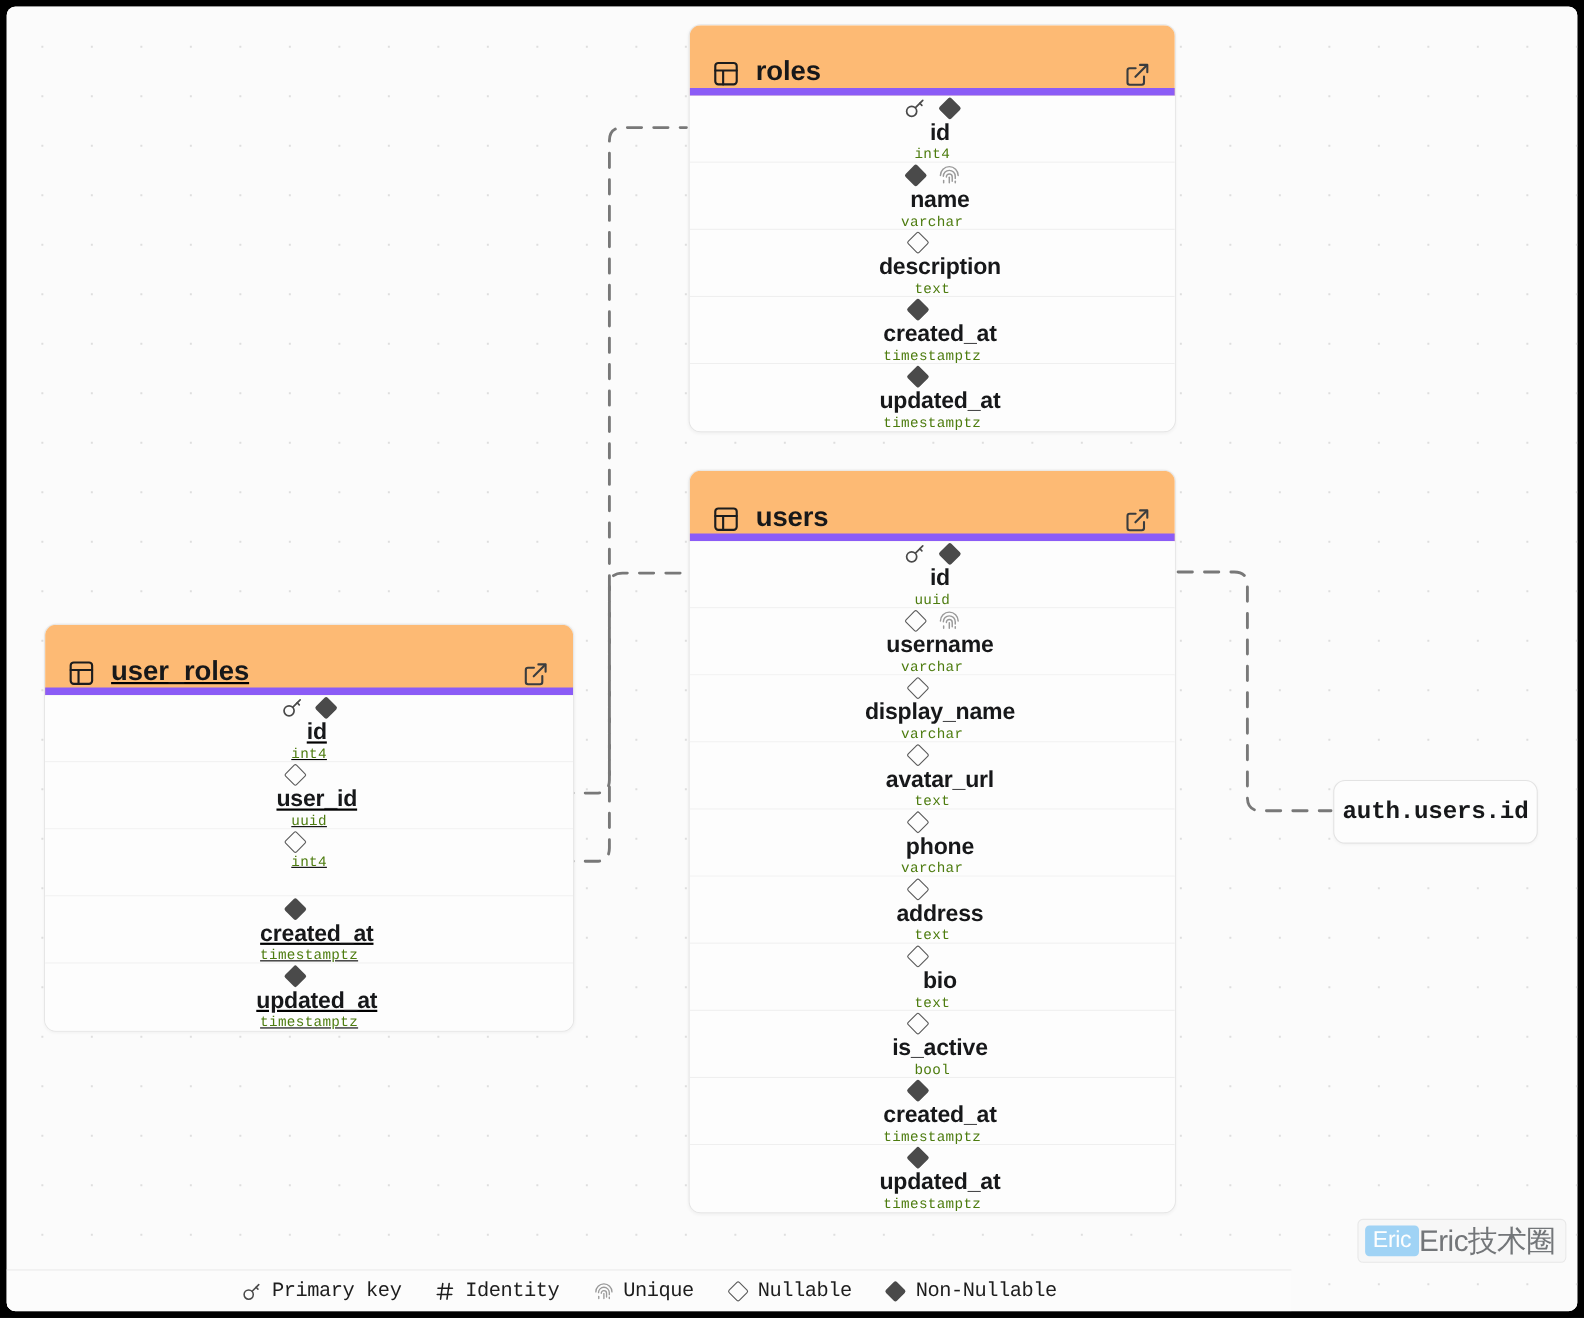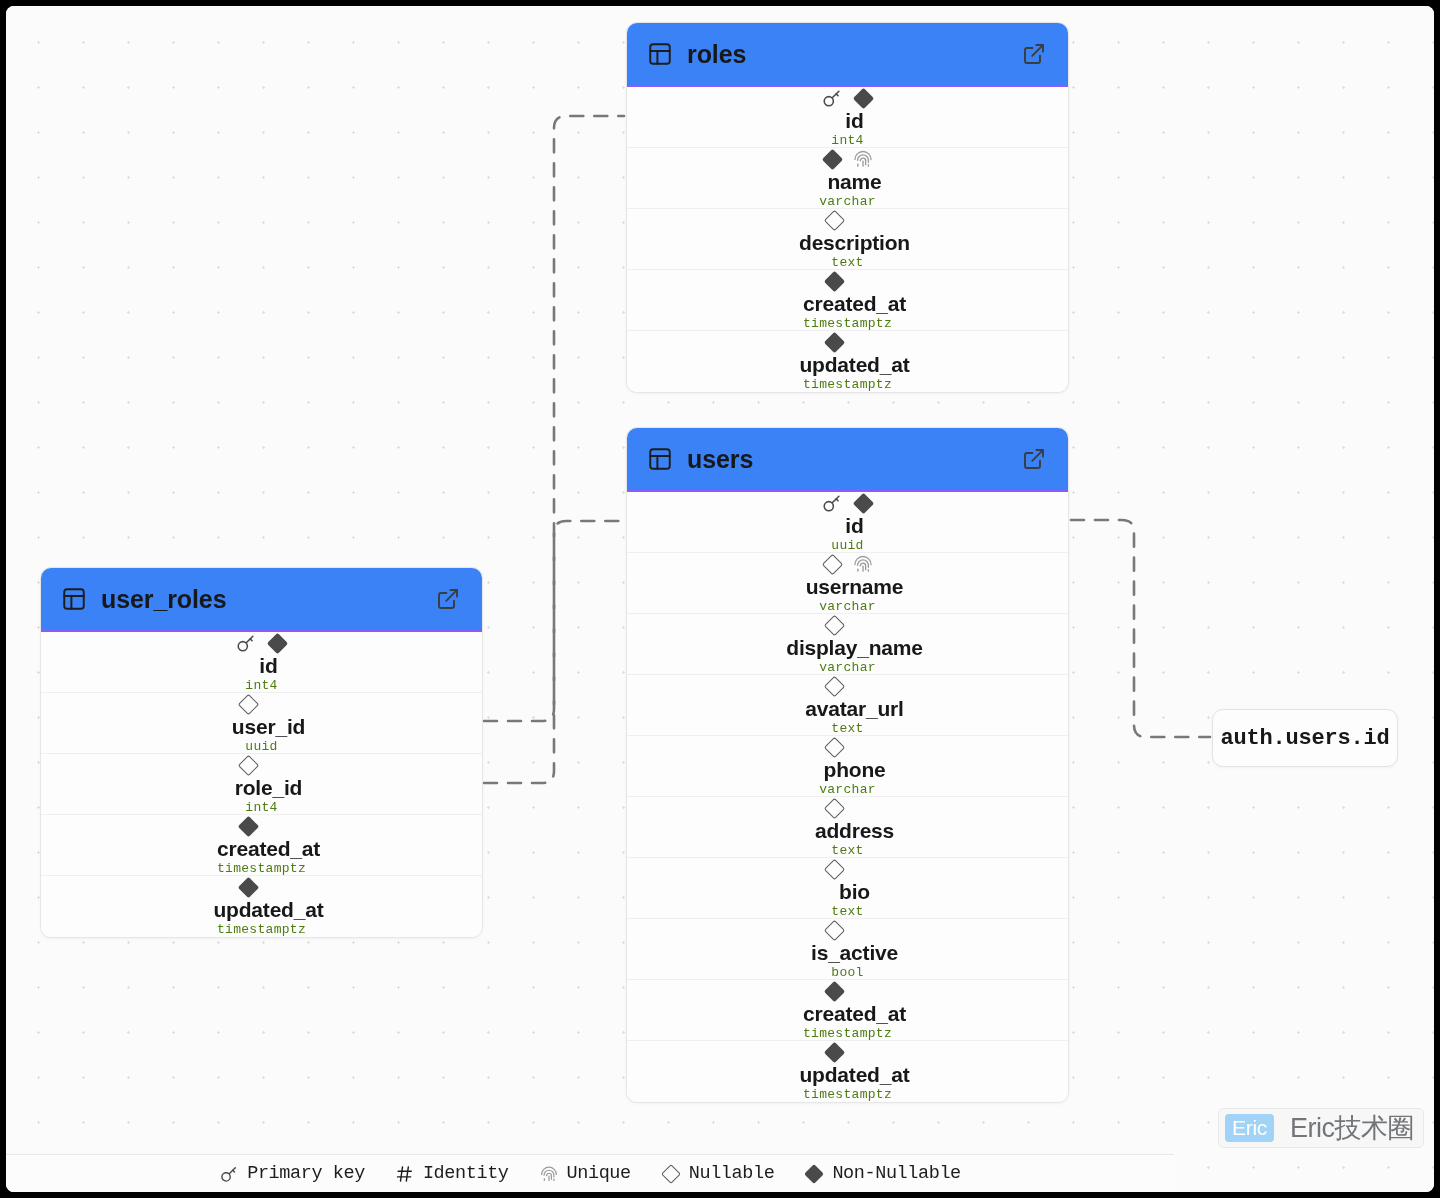--- a/index.html
+++ b/index.html
@@ -54,25 +54,25 @@
     position: absolute;
     background: #fdfdfd;
     border: 1px solid #e6e6e6;
     border-radius: 11px;
     box-shadow: 0 1px 3px rgba(0,0,0,0.045);
     overflow: hidden;
   }
 
   .table-header {
     display: flex;
-    align-items: center;
+    align-items: flex-end;
     height: 64px;
     padding: 0 22px 0 20px;
-    border-bottom: 2px solid #8b5cf6;
-    background: #3b82f6;
+    border-bottom: 7px solid #8b5cf6;
+    background: #fdba74;
   }
   .table-header .t-icon {
     width: 26px; height: 26px;
     flex: 0 0 26px;
     display: flex; align-items: center; justify-content: center;
   }
   .table-title {
     margin-left: 14px;
     font-size: 25px;
     font-weight: 600;
@@ -184,21 +184,21 @@
   #watermark {
     position: absolute;
     right: 10px;
     bottom: 44px;
     background: #f7f7f7;
     border: 1px solid #e8e8e8;
     border-radius: 5px;
     padding: 5px 9px 5px 6px;
     display: flex;
     align-items: center;
-    gap: 16px;
+    gap: 0;
     opacity: 0.97;
   }
   #watermark .wm-badge {
     background: #9ed2f5;
     color: #ffffff;
     font-size: 21px;
     font-weight: 400;
     border-radius: 4px;
     padding: 3px 7px 4px 7px;
     line-height: 1;
@@ -424,21 +424,21 @@
         <div class="field-row">
           <span class="marks">
             <span class="mark">
               <span class="dia filled"></span>
             </span>
           </span>
           <span class="field-name">updated_at</span>
           <span class="field-type">timestamptz</span>
         </div>
       </div>
-      <div class="table-card" style="left: 34px; top: 561px; width: 443px;">
+      <div class="table-card" style="left: 34px; top: 561px; width: 482px; text-decoration: underline;">
         <div class="table-header">
           <span class="t-icon">
             <svg width="26" height="26" viewBox="0 0 24 24">
               <rect x="3" y="3" width="18" height="18" rx="2.6" fill="none" stroke="#1d1d1d" stroke-width="1.8"></rect>
               <path d="M3 9.3 H21 M9.6 9.3 V21" fill="none" stroke="#1d1d1d" stroke-width="1.8" stroke-linecap="round"></path>
             </svg>
           </span>
           <span class="table-title">user_roles</span>
           <span class="open-icon">
             <svg width="24" height="24" viewBox="0 0 24 24">
@@ -472,21 +472,20 @@
           </span>
           <span class="field-name">user_id</span>
           <span class="field-type">uuid</span>
         </div>
         <div class="field-row">
           <span class="marks">
             <span class="mark">
               <span class="dia hollow"></span>
             </span>
           </span>
-          <span class="field-name">role_id</span>
           <span class="field-type">int4</span>
         </div>
         <div class="field-row">
           <span class="marks">
             <span class="mark">
               <span class="dia filled"></span>
             </span>
           </span>
           <span class="field-name">created_at</span>
           <span class="field-type">timestamptz</span>

